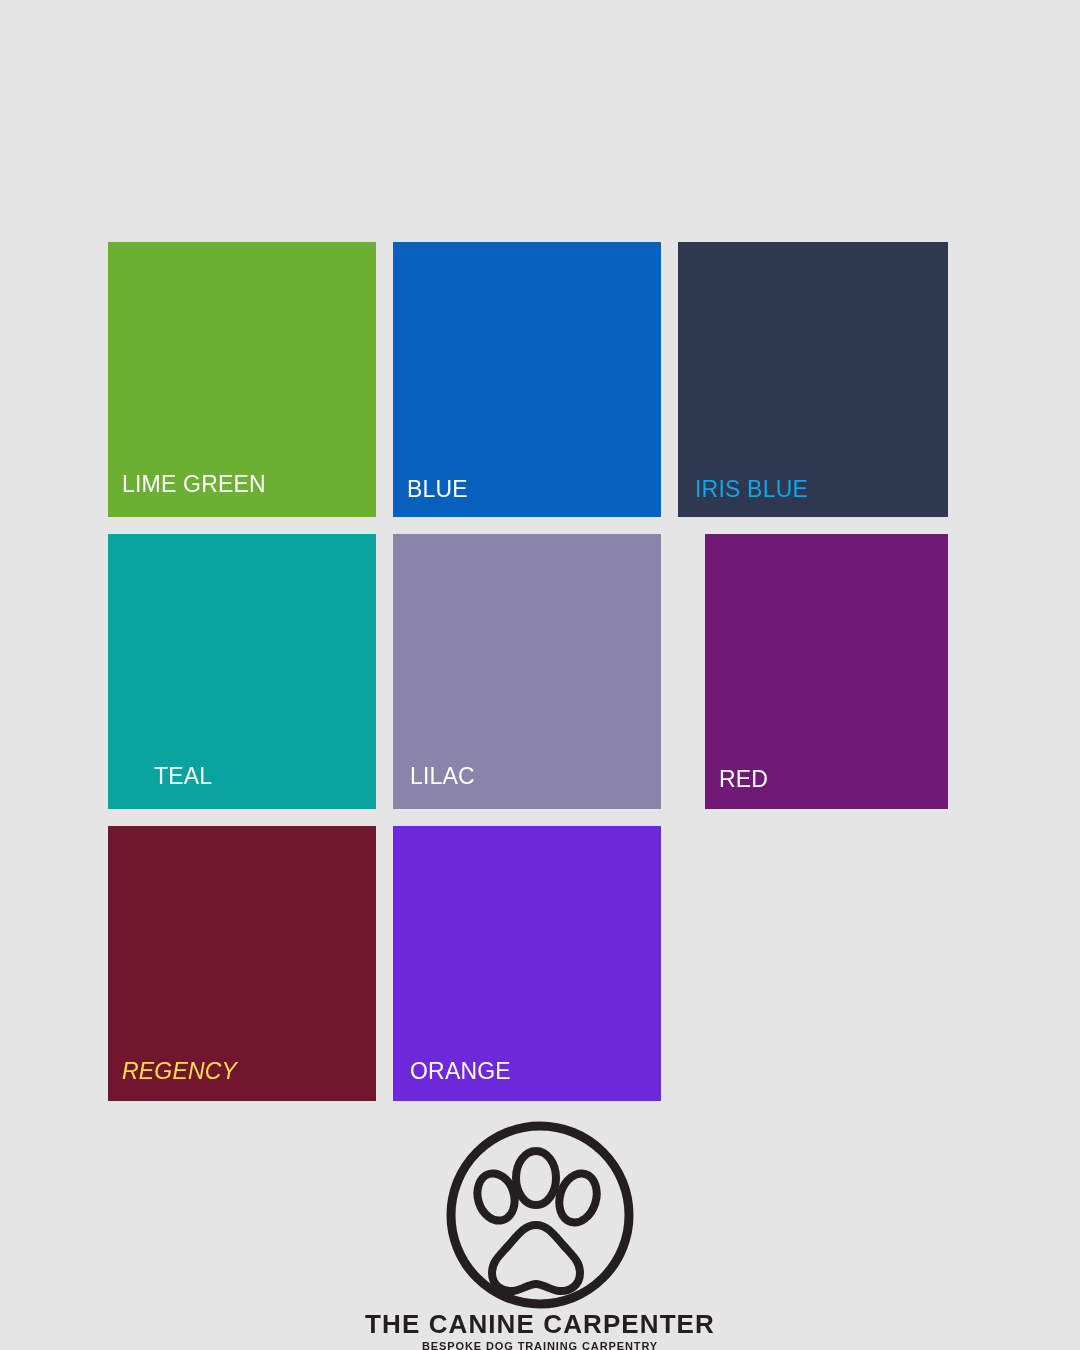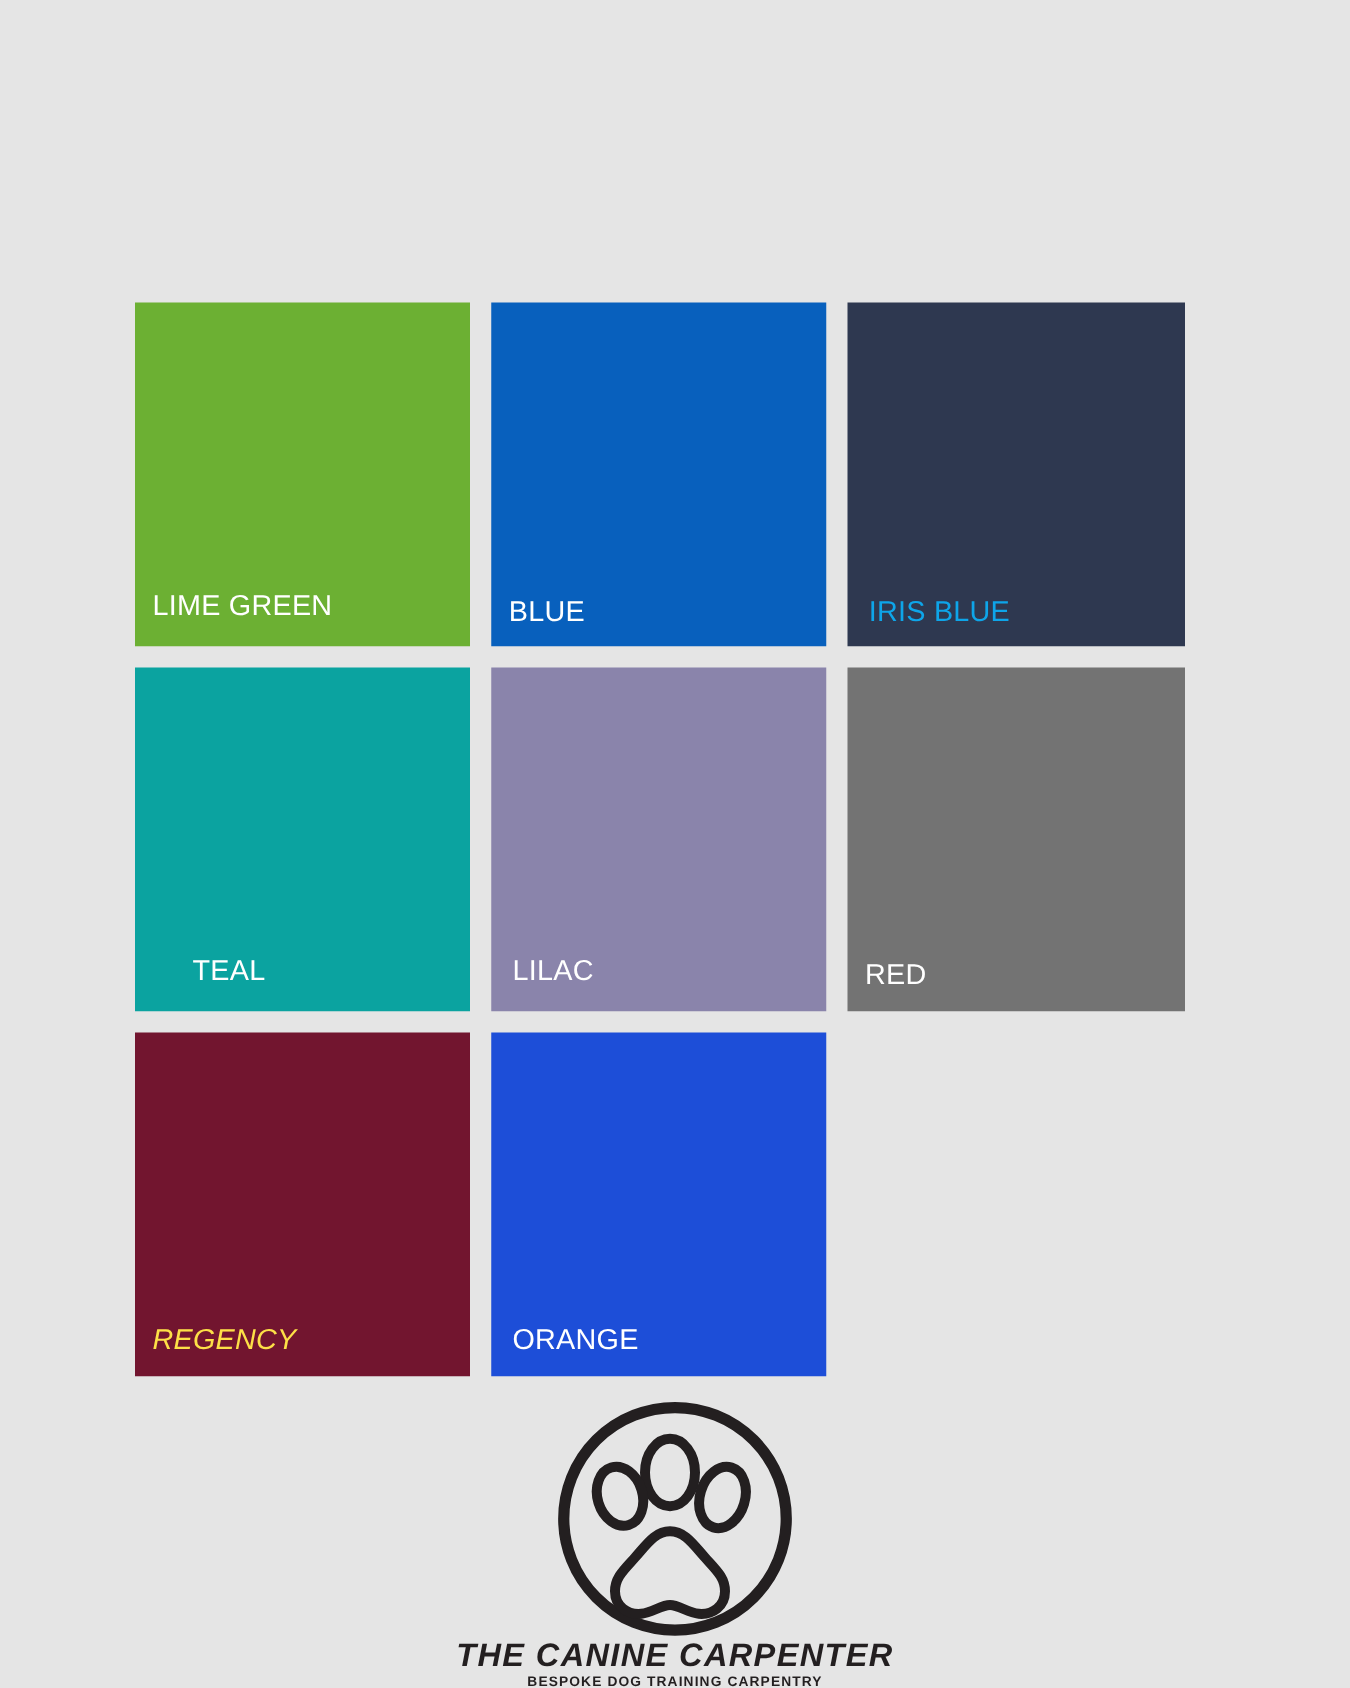--- a/index.html
+++ b/index.html
@@ -130,29 +130,29 @@
 
 
     <div class="swatch cell-4" style="background-color: rgb(11, 163, 160);">
       <span class="swatch-label" style="color: rgb(255, 255, 255); margin-left: 32px;">TEAL</span>
     </div>
 
     <div class="swatch cell-5" style="background-color: rgb(138, 132, 171);">
       <span class="swatch-label" style="color: rgb(255, 255, 255);">LILAC</span>
     </div>
 
-    <div class="swatch cell-6" style="background-color: #737373;">
+    <div class="swatch cell-6" style="background-color: #701a75; margin-left: 27px;">
       <span class="swatch-label" style="color: rgb(255, 255, 255);">RED</span>
     </div>
 
     <div class="swatch cell-7" style="background-color: rgb(114, 21, 47);">
       <span class="swatch-label" style="color: #fde047; font-style: italic;">REGENCY</span>
     </div>
 
-    <div class="swatch cell-8" style="background-color: #1d4ed8; text-align: center;">
+    <div class="swatch cell-8" style="background-color: #6d28d9; text-align: center;">
       <span class="swatch-label" style="color: rgb(255, 255, 255);">ORANGE</span>
     </div>
 
   </div>
 
   <div class="brand-logo">
 
     <svg class="brand-mark" viewBox="0 0 200 200" aria-hidden="true">
       <circle cx="100" cy="100" r="89" fill="none" stroke="#231f20" stroke-width="9"></circle>
       <ellipse cx="96" cy="63" rx="20" ry="27" fill="none" stroke="#231f20" stroke-width="8"></ellipse>
@@ -162,18 +162,18 @@
                C108 110 115 121 124 131
                C133 141 140 147 140 158
                C140 170 130 177 119 176
                C110 175 103 169 96 169
                C89 169 82 175 73 176
                C62 177 52 170 52 158
                C52 147 59 141 68 131
                C77 121 84 110 96 110 Z" fill="none" stroke="#231f20" stroke-width="8" stroke-linejoin="round"></path>
     </svg>
 
-    <div class="brand-wordmark" style="color: rgb(35, 31, 32); font-style: italic;">THE CANINE CARPENTER</div>
+    <div class="brand-wordmark" style="color: rgb(35, 31, 32);">THE CANINE CARPENTER</div>
     <div class="brand-tagline" style="color: rgb(35, 31, 32);">BESPOKE DOG TRAINING CARPENTRY</div>
 
   </div>
 
 </div>
 
 </body></html>

